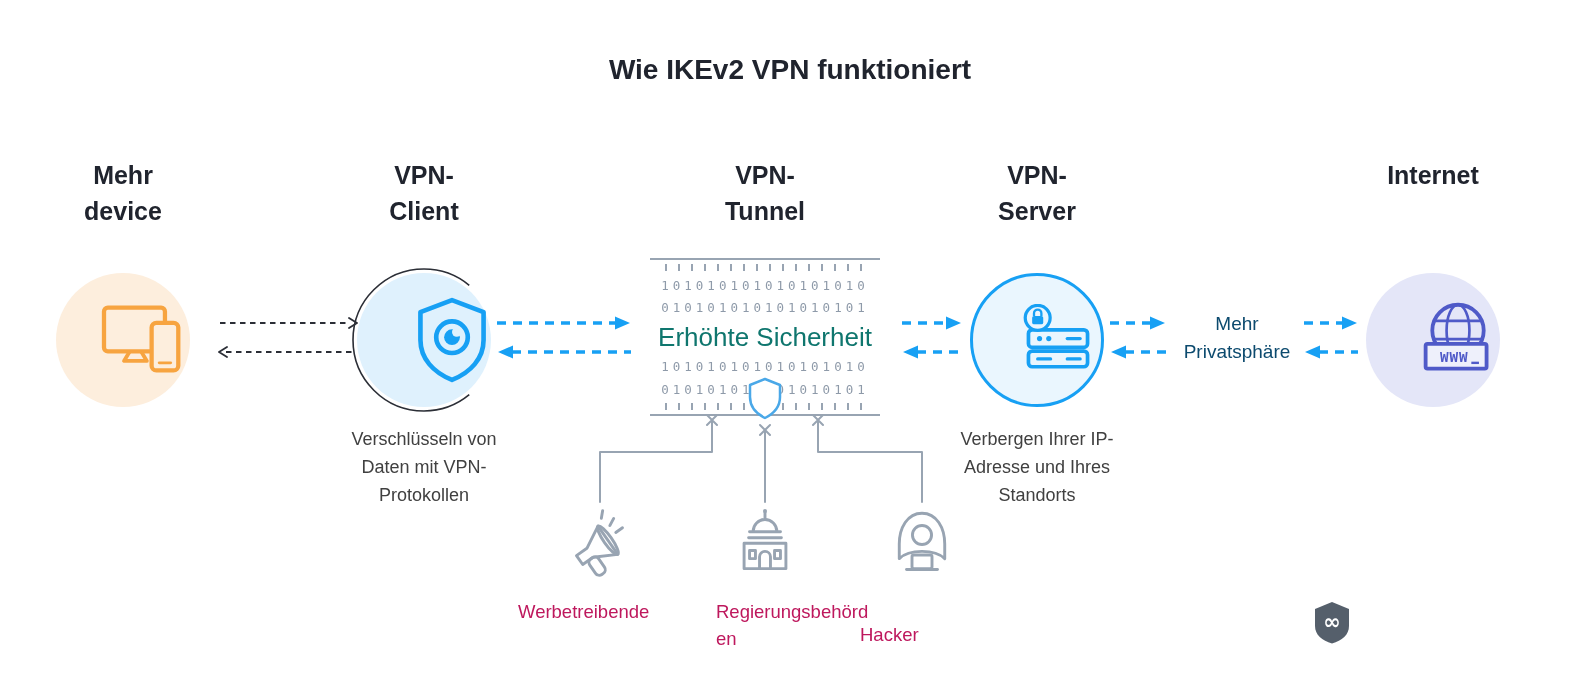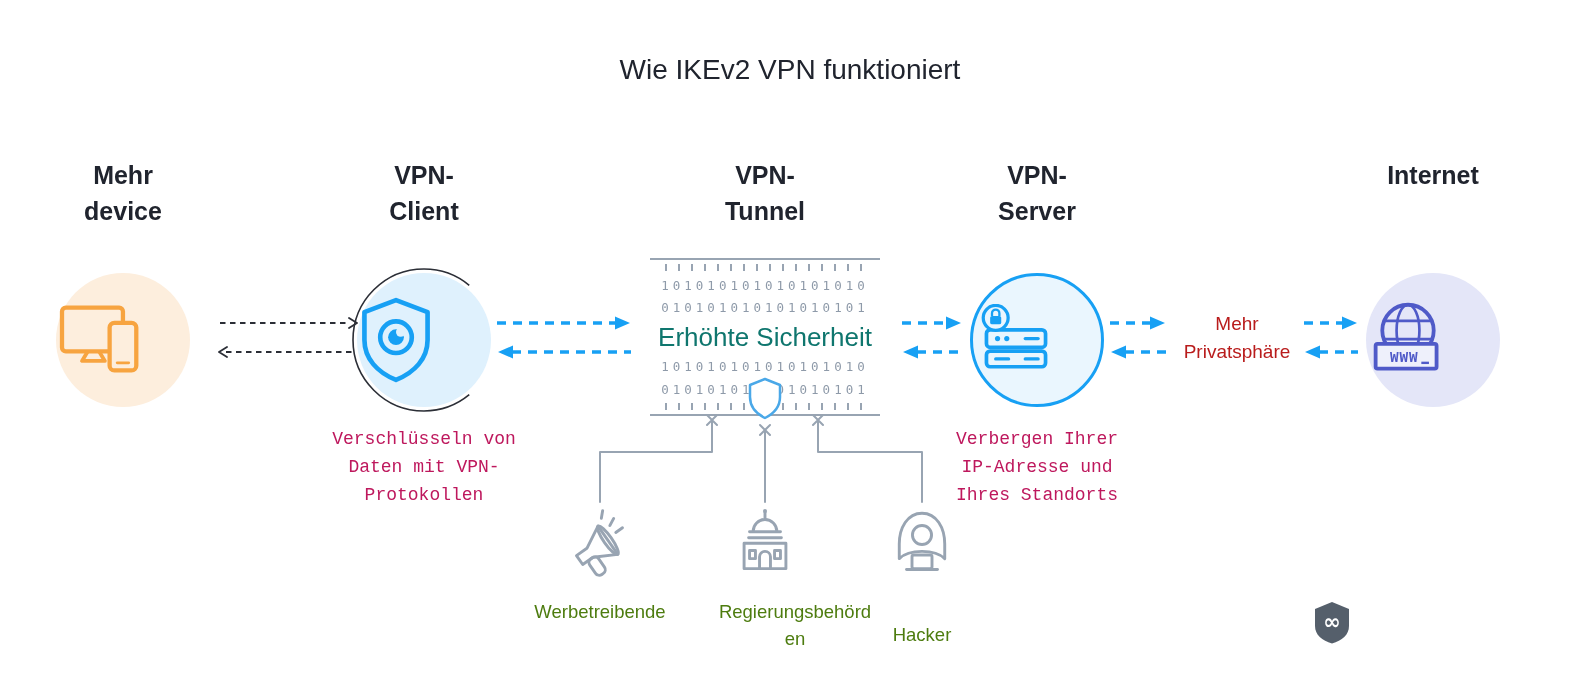--- a/index.html
+++ b/index.html
@@ -1,39 +1,39 @@
 <!DOCTYPE html>
 <html><head>
 <meta charset="utf-8">
 <style>
   html,body{margin:0;padding:0;background:#fff;}
   .canvas{position:relative;width:1580px;height:684px;background:#ffffff;
           font-family:"Liberation Sans",sans-serif;overflow:hidden;}
   .title{position:absolute;top:54px;left:0;width:100%;text-align:center;
-         font-size:28px;font-weight:400;color:#20242e;}
+         font-size:28px;font-weight:700;color:#20242e;}
   .col-header{position:absolute;top:157px;text-align:center;font-size:25px;
               font-weight:700;color:#20242e;line-height:36px;}
   .bubble{position:absolute;width:134px;height:134px;border-radius:50%;
-          display:flex;align-items:center;justify-content:flex-start;box-sizing:border-box;}
+          display:flex;align-items:center;justify-content:flex-end;box-sizing:border-box;}
   .arrow{position:absolute;}
-  .caption{position:absolute;font-size:18px;line-height:28px;color:#be185d;text-align:center;font-family:Liberation Mono, monospace;}
+  .caption{position:absolute;font-size:18px;line-height:28px;color:#404040;text-align:center;}
   .privacy{position:absolute;left:1174px;top:310px;width:126px;text-align:center;
-           font-size:19px;line-height:28px;color:#b91c1c;}
+           font-size:19px;line-height:28px;color:#0c4a6e;}
   .tunnel{position:absolute;left:650px;top:258px;width:230px;height:158px;
           border-top:2px solid #98a4b2;border-bottom:2px solid #98a4b2;box-sizing:border-box;
           display:flex;flex-direction:column;align-items:center;justify-content:space-between;
           padding:4px 8px;}
   .ticks{width:200px;height:7px;
          background:repeating-linear-gradient(90deg,#98a4b2 0 2px,transparent 2px 13px);}
   .bin{font-family:"DejaVu Sans Mono",monospace;font-size:12.5px;letter-spacing:4px;
        color:#8e9aa9;line-height:17px;white-space:nowrap;}
   .sec-label{font-size:26px;color:#0f766e;}
   .abs{position:absolute;}
-  .threat-label{position:absolute;top:598px;font-size:18.5px;line-height:27px;color:#4d7c0f;
-                text-align:center;overflow-wrap:anywhere;}
+  .threat-label{position:absolute;top:598px;font-size:18.5px;line-height:27px;color:#be185d;
+                text-align:left;overflow-wrap:anywhere;}
   .logo{position:absolute;left:1312px;top:600px;display:flex;align-items:center;gap:9px;}
   .logo-company{font-size:14.5px;color:#98a4b2;line-height:17px;}
   .logo-product{font-size:21px;color:#8e99a6;line-height:24px;}
   .logo-product sup{font-size:10px;}
 </style>
 </head>
 <body>
 
 <div class="canvas">
 

